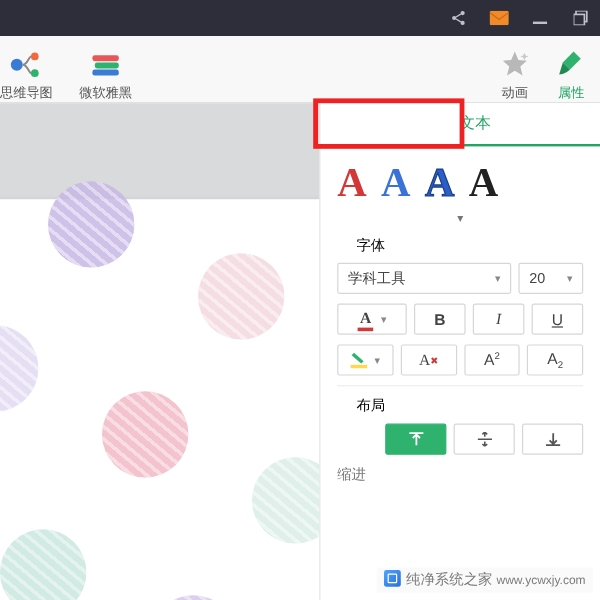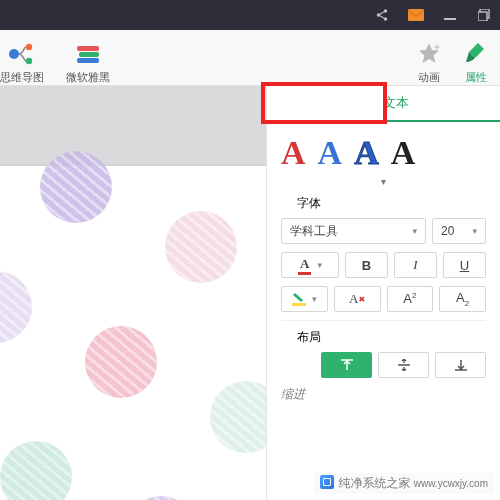--- a/index.html
+++ b/index.html
@@ -199,21 +199,21 @@
               <path d="M0 6h12M6 0v4M6 8v4M4 2l2-2 2 2M4 10l2 2 2-2" stroke="#555" stroke-width="1.3" fill="none"></path>
             </svg>
         </div>
         <div class="btn" style="flex:1;">
           <svg width="12" height="12">
               <path d="M0 11h12M6 1v8M3 7l3 3 3-3" stroke="#555" stroke-width="1.5" fill="none"></path>
             </svg>
         </div>
       </div>
 
-      <div class="row" style="align-items:flex-end;margin-top:2px;font-style:italic;">
+      <div class="row" style="align-items:flex-end;margin-top:2px;">
         <span class="lbl">缩进</span>
       </div>
     </div>
   </div>
 </div>
 
 <div class="watermark">
   <span class="logo"></span>
   <span><span>纯净系统之家</span> <span style="font-size:10px;">www.ycwxjy.com</span></span>
 </div>

